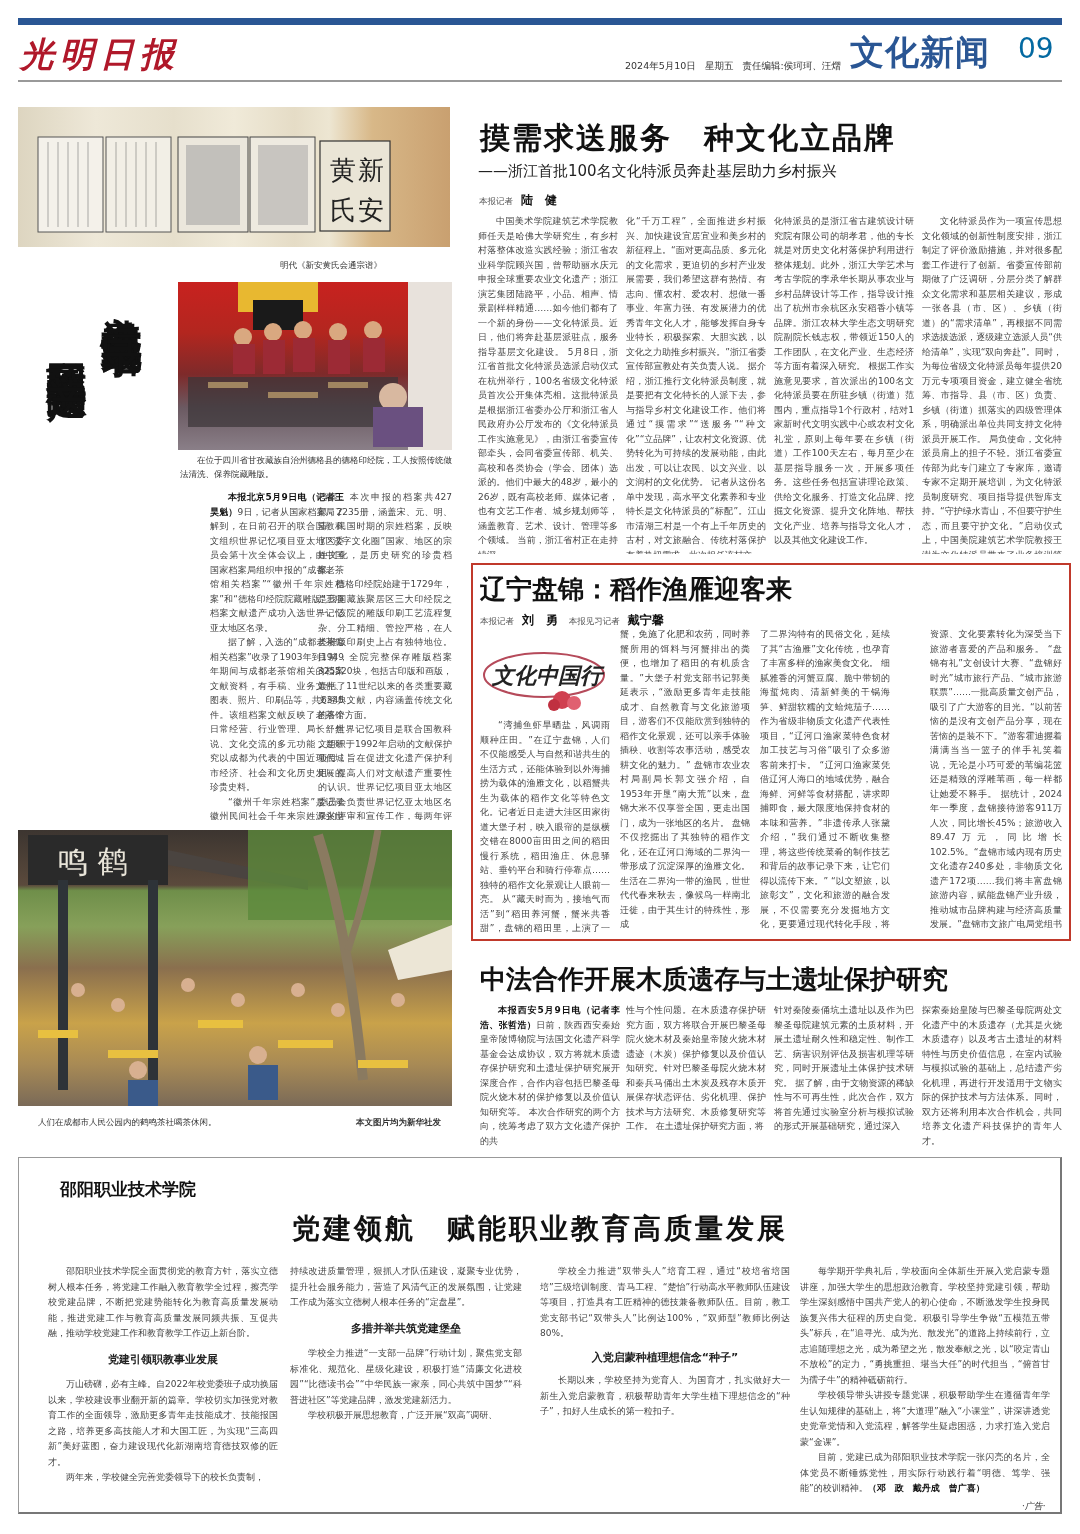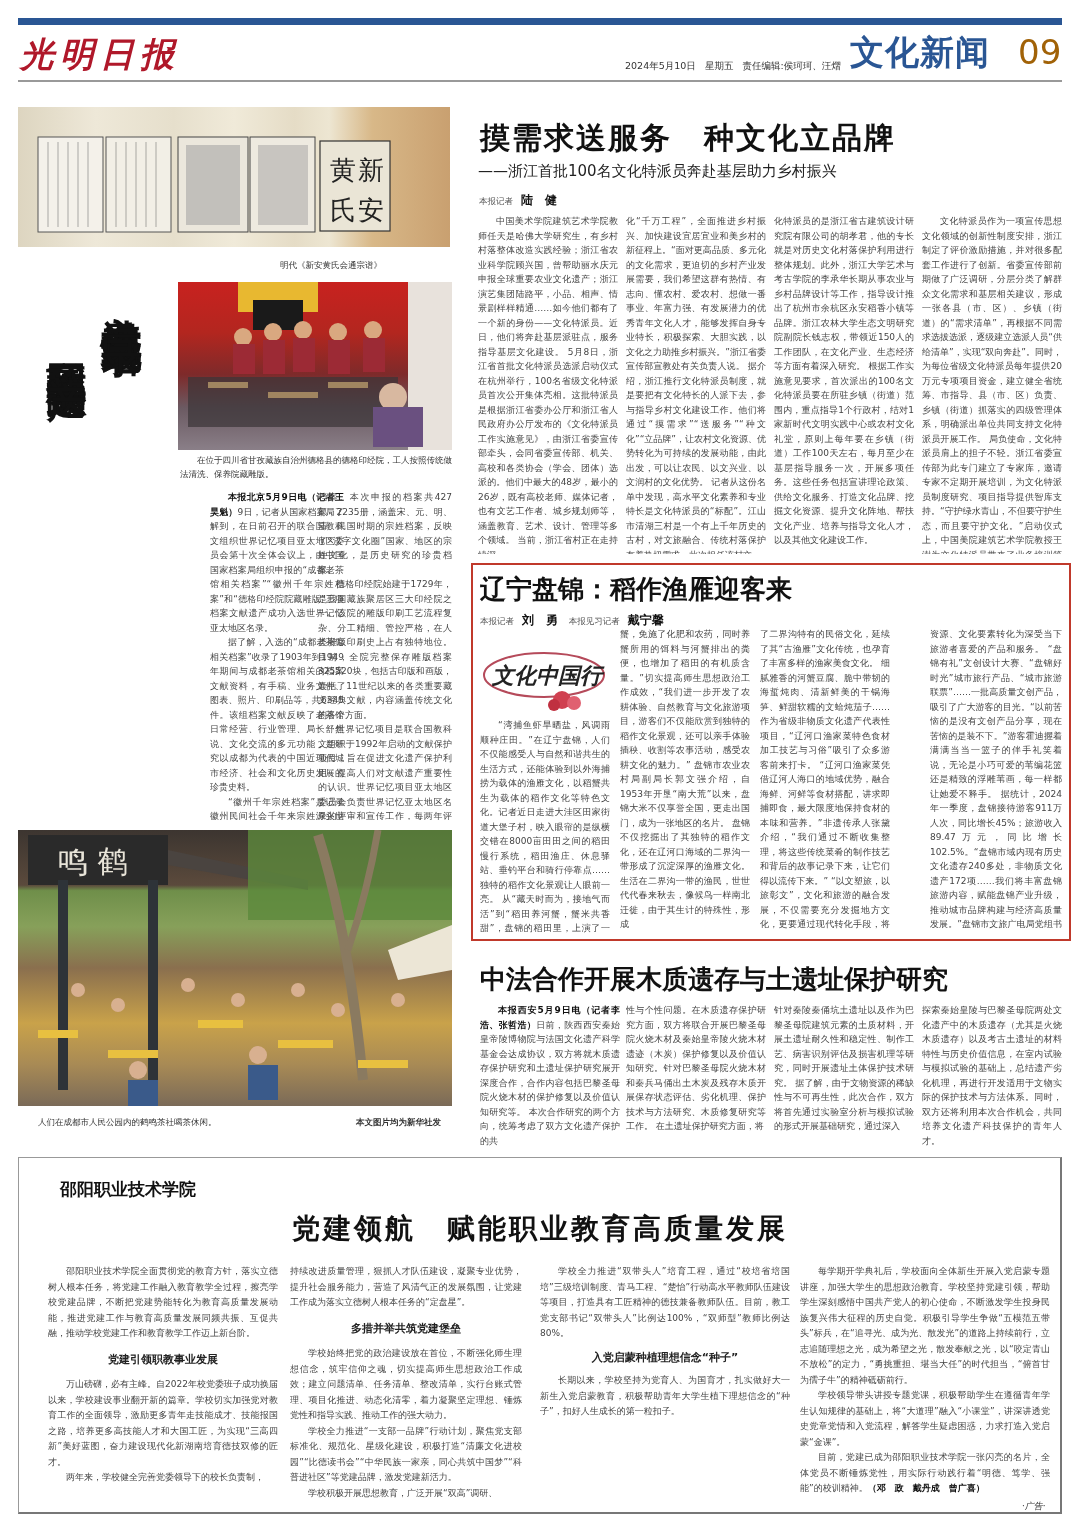--- a/index.html
+++ b/index.html
@@ -3,21 +3,21 @@
 <meta charset="utf-8">
 <style>
 *{box-sizing:border-box;margin:0;padding:0;}
 html,body{width:1080px;height:1534px;background:#fff;overflow:hidden;}
 body{position:relative;font-family:"DejaVu Serif","Liberation Serif",serif;color:#222;}
 .abs{position:absolute;}
 .topbar{left:18px;top:18px;width:1044px;height:7px;background:#2a5694;}
 .masthead-logo{left:20px;top:32px;font-size:34px;color:#b0182a;font-style:italic;letter-spacing:6px;font-family:"DejaVu Serif",serif;font-weight:bold;}
 .meta{left:625px;top:60px;font-size:9.5px;color:#333;font-family:"DejaVu Sans",sans-serif;white-space:nowrap;}
 .section-title{left:850px;top:30px;font-size:34px;color:#2a5694;font-weight:bold;font-family:"DejaVu Sans",sans-serif;letter-spacing:1px;}
-.page-no{left:1018px;top:32px;font-size:34px;color:#a16207;font-family:"DejaVu Sans",sans-serif;}
+.page-no{left:1018px;top:32px;font-size:28px;color:#0369a1;font-family:"DejaVu Sans",sans-serif;}
 .rule{left:18px;top:80px;width:1044px;height:2px;background:#999;}
 .photo{position:absolute;overflow:hidden;}
 .cap{position:absolute;font-size:8.5px;color:#333;line-height:14px;font-family:Liberation Serif, serif;}
 .col{position:absolute;font-size:9px;line-height:14.5px;color:#444;text-align:justify;font-family:"DejaVu Sans",sans-serif;overflow:hidden;}
 .col p{text-indent:2em;}
 .col b{color:#111;}
 .vert-title{position:absolute;writing-mode:vertical-rl;font-weight:900;color:#111;font-family:"DejaVu Serif",serif;letter-spacing:2px;}
 .h1{position:absolute;font-weight:900;color:#111;font-family:"DejaVu Serif",serif;white-space:nowrap;}
 .sub{position:absolute;font-size:15px;color:#222;font-family:"DejaVu Sans",sans-serif;white-space:nowrap;text-align:center;}
 .byline{position:absolute;font-size:8.5px;color:#555;font-family:"DejaVu Sans",sans-serif;white-space:nowrap;}
@@ -174,21 +174,21 @@
 <div class="abs logo-badge">
   <svg width="125" height="75">
     <ellipse cx="62" cy="30" rx="60" ry="22" fill="none" stroke="#b54a5a" stroke-width="2"></ellipse>
     <text x="10" y="38" font-size="22" font-weight="bold" fill="#222" font-family="DejaVu Serif,serif" font-style="italic">文化中国行</text>
     <circle cx="80" cy="55" r="9" fill="#d04050"></circle>
       <circle cx="92" cy="58" r="7" fill="#e06070"></circle>
       <circle cx="72" cy="60" r="6" fill="#c03040"></circle>
   </svg>
 </div>
 <div class="col" style="left:480px;top:718px;width:130px;height:215px;text-indent:2em;">“湾捕鱼虾旱晒盐，风调雨顺种庄田。”在辽宁盘锦，人们不仅能感受人与自然和谐共生的生活方式，还能体验到以外海捕捞为载体的渔雁文化，以稻蟹共生为载体的稻作文化等特色文化。记者近日走进大洼区田家街道大堡子村，映入眼帘的是纵横交错在8000亩田田之间的稻田慢行系统，稻田渔庄、休息驿站、垂钓平台和骑行停靠点……独特的稻作文化景观让人眼前一亮。 从“藏天时而为，接地气而活”到“稻田养河蟹，蟹米共香甜”，盘锦的稻田里，上演了一出现代稻作文化大剧。“我们在稻田里放养河</div>
-<div class="col" style="left:620px;top:627px;width:130px;height:306px;">蟹，免施了化肥和农药，同时养蟹所用的饵料与河蟹排出的粪便，也增加了稻田的有机质含量。”切实提高师生思想政治工作成效，“我们进一步开发了农耕体验、自然教育与文化旅游项目，游客们不仅能欣赏到独特的稻作文化景观，还可以亲手体验插秧、收割等农事活动，感受农耕文化的魅力。” 盘锦市农业农村局副局长郭文强介绍，自1953年开垦“南大荒”以来，盘锦大米不仅享誉全国，更走出国门，成为一张地区的名片。 盘锦不仅挖掘出了其独特的稻作文化，还在辽河口海域的二界沟一带形成了沉淀深厚的渔雁文化。 生活在二界沟一带的渔民，世世代代春来秋去，像候鸟一样南北迁徙，由于其生计的特殊性，形成</div>
+<div class="col" style="left:620px;top:627px;width:130px;height:306px;">蟹，免施了化肥和农药，同时养蟹所用的饵料与河蟹排出的粪便，也增加了稻田的有机质含量。”大堡子村党支部书记郭美延表示，“激励更多青年走技能成才、自然教育与文化旅游项目，游客们不仅能欣赏到独特的稻作文化景观，还可以亲手体验插秧、收割等农事活动，感受农耕文化的魅力。” 盘锦市农业农村局副局长郭文强介绍，自1953年开垦“南大荒”以来，盘锦大米不仅享誉全国，更走出国门，成为一张地区的名片。 盘锦不仅挖掘出了其独特的稻作文化，还在辽河口海域的二界沟一带形成了沉淀深厚的渔雁文化。 生活在二界沟一带的渔民，世世代代春来秋去，像候鸟一样南北迁徙，由于其生计的特殊性，形成</div>
 <div class="col" style="left:760px;top:627px;width:130px;height:306px;">了二界沟特有的民俗文化，延续了其“古渔雁”文化传统，也孕育了丰富多样的渔家美食文化。 细腻雅香的河蟹豆腐、脆中带韧的海蜇炖肉、清新鲜美的干锅海笋、鲜甜软糯的文蛤炖茄子……作为省级非物质文化遗产代表性项目，“辽河口渔家菜特色食材加工技艺与习俗”吸引了众多游客前来打卡。 “辽河口渔家菜凭借辽河人海口的地域优势，融合海鲜、河鲜等食材搭配，讲求即捕即食，最大限度地保持食材的本味和营养。”非遗传承人张黛介绍，“我们通过不断收集整理，将这些传统菜肴的制作技艺和背后的故事记录下来，让它们得以流传下来。” “以文塑旅，以旅彰文”，文化和旅游的融合发展，不仅需要充分发掘地方文化，更要通过现代转化手段，将更多文化遗产、文化</div>
 <div class="col" style="left:930px;top:627px;width:132px;height:306px;">资源、文化要素转化为深受当下旅游者喜爱的产品和服务。 “盘锦有礼”文创设计大赛、“盘锦好时光”城市旅行产品、“城市旅游联票”……一批高质量文创产品，吸引了广大游客的目光。“以前苦恼的是没有文创产品分享，现在苦恼的是装不下。”游客霍迪握着满满当当一篮子的伴手礼笑着说，无论是小巧可爱的苇编花篮还是精致的浮雕苇画，每一样都让她爱不释手。 据统计，2024年一季度，盘锦接待游客911万人次，同比增长45%；旅游收入89.47万元，同比增长102.5%。“盘锦市域内现有历史文化遗存240多处，非物质文化遗产172项……我们将丰富盘锦旅游内容，赋能盘锦产业升级，推动城市品牌构建与经济高质量发展。”盘锦市文旅广电局党组书记、局长舒然说。</div>
 
 <div class="h1" style="left:480px;top:962px;font-size:26px;">中法合作开展木质遗存与土遗址保护研究</div>
 <div class="col" style="left:480px;top:1003px;width:140px;height:146px;text-indent:2em;">
   <b>本报西安5月9日电（记者李浩、张哲浩）</b><span>日前，陕西西安秦始皇帝陵博物院与法国文化遗产科学基金会达成协议，双方将就木质遗存保护研究和土遗址保护研究展开深度合作，合作内容包括巴黎圣母院火烧木材的保护修复以及价值认知研究等。 本次合作研究的两个方向，统筹考虑了双方文化遗产保护的共</span>
 </div>
 <div class="col" style="left:626px;top:1003px;width:140px;height:146px;">性与个性问题。在木质遗存保护研究方面，双方将联合开展巴黎圣母院火烧木材及秦始皇帝陵火烧木材遗迹（木炭）保护修复以及价值认知研究。针对巴黎圣母院火烧木材和秦兵马俑出土木炭及残存木质开展保存状态评估、劣化机理、保护技术与方法研究、木质修复研究等工作。 在土遗址保护研究方面，将</div>
 <div class="col" style="left:774px;top:1003px;width:140px;height:146px;">针对秦陵秦俑坑土遗址以及作为巴黎圣母院建筑元素的土质材料，开展土遗址耐久性和稳定性、制作工艺、病害识别评估及损害机理等研究，同时开展遗址土体保护技术研究。 据了解，由于文物资源的稀缺性与不可再生性，此次合作，双方将首先通过实验室分析与模拟试验的形式开展基础研究，通过深入</div>
 <div class="col" style="left:922px;top:1003px;width:140px;height:146px;">探索秦始皇陵与巴黎圣母院两处文化遗产中的木质遗存（尤其是火烧木质遗存）以及考古土遗址的材料特性与历史价值信息，在室内试验与模拟试验的基础上，总结遗产劣化机理，再进行开发适用于文物实际的保护技术与方法体系。同时，双方还将利用本次合作机会，共同培养文化遗产科技保护的青年人才。</div>
@@ -199,21 +199,20 @@
 
 <div class="col" style="left:48px;top:1264px;width:230px;height:240px;line-height:15.5px;">
   <p>邵阳职业技术学院全面贯彻党的教育方针，落实立德树人根本任务，将党建工作融入教育教学全过程，擦亮学校党建品牌，不断把党建势能转化为教育高质量发展动能，推进党建工作与教育高质量发展同频共振、互促共融，推动学校党建工作和教育教学工作迈上新台阶。</p>
   <div class="ad-sub" style="position:static;margin:10px 0;">党建引领职教事业发展</div>
   <p>万山磅礴，必有主峰。自2022年校党委班子成功换届以来，学校建设事业翻开新的篇章。学校切实加强党对教育工作的全面领导，激励更多青年走技能成才、技能报国之路，培养更多高技能人才和大国工匠，为实现“三高四新”美好蓝图，奋力建设现代化新湖南培育德技双修的匠才。</p>
   <p>两年来，学校健全完善党委领导下的校长负责制，</p>
 </div>
 <div class="col" style="left:290px;top:1264px;width:232px;height:240px;line-height:15.5px;">
   <p style="text-indent:0;">持续改进质量管理，狠抓人才队伍建设，凝聚专业优势，提升社会服务能力，营造了风清气正的发展氛围，让党建工作成为落实立德树人根本任务的“定盘星”。</p>
   <div class="ad-sub" style="position:static;margin:10px 0;">多措并举共筑党建堡垒</div>
-  <p>学校始终把党的政治建设放在首位，不断强化师生理想信念，筑牢信仰之魂，切实提高师生思想政治工作成效；建立问题清单、任务清单、整改清单，实行台账式管理、项目化推进、动态化清零，着力凝聚坚定理想、锤炼党性和指导实践、推动工作的强大动力。</p>
   <p>学校全力推进“一支部一品牌”行动计划，聚焦党支部标准化、规范化、星级化建设，积极打造“清廉文化进校园”“比德读书会”“中华民族一家亲，同心共筑中国梦”“科普进社区”等党建品牌，激发党建新活力。</p>
   <p>学校积极开展思想教育，广泛开展“双高”调研、</p>
 </div>
 <div class="col" style="left:540px;top:1264px;width:250px;height:240px;line-height:15.5px;">
   <p>学校全力推进“双带头人”培育工程，通过“校培省培国培”三级培训制度、青马工程、“楚怡”行动高水平教师队伍建设等项目，打造具有工匠精神的德技兼备教师队伍。目前，教工党支部书记“双带头人”比例达100%，“双师型”教师比例达80%。</p>
   <div class="ad-sub" style="position:static;margin:8px 0;">入党启蒙种植理想信念“种子”</div>
   <p>长期以来，学校坚持为党育人、为国育才，扎实做好大一新生入党启蒙教育，积极帮助青年大学生植下理想信念的“种子”，扣好人生成长的第一粒扣子。</p>
 </div>
 <div class="col" style="left:800px;top:1264px;width:250px;height:240px;line-height:15.5px;">
   <p>每学期开学典礼后，学校面向全体新生开展入党启蒙专题讲座，加强大学生的思想政治教育。学校坚持党建引领，帮助学生深刻感悟中国共产党人的初心使命，不断激发学生投身民族复兴伟大征程的历史自觉。积极引导学生争做“五模范五带头”标兵，在“追寻光、成为光、散发光”的道路上持续前行，立志追随理想之光，成为希望之光，散发奉献之光，以“咬定青山不放松”的定力，“勇挑重担、堪当大任”的时代担当，“俯首甘为孺子牛”的精神砥砺前行。</p>

